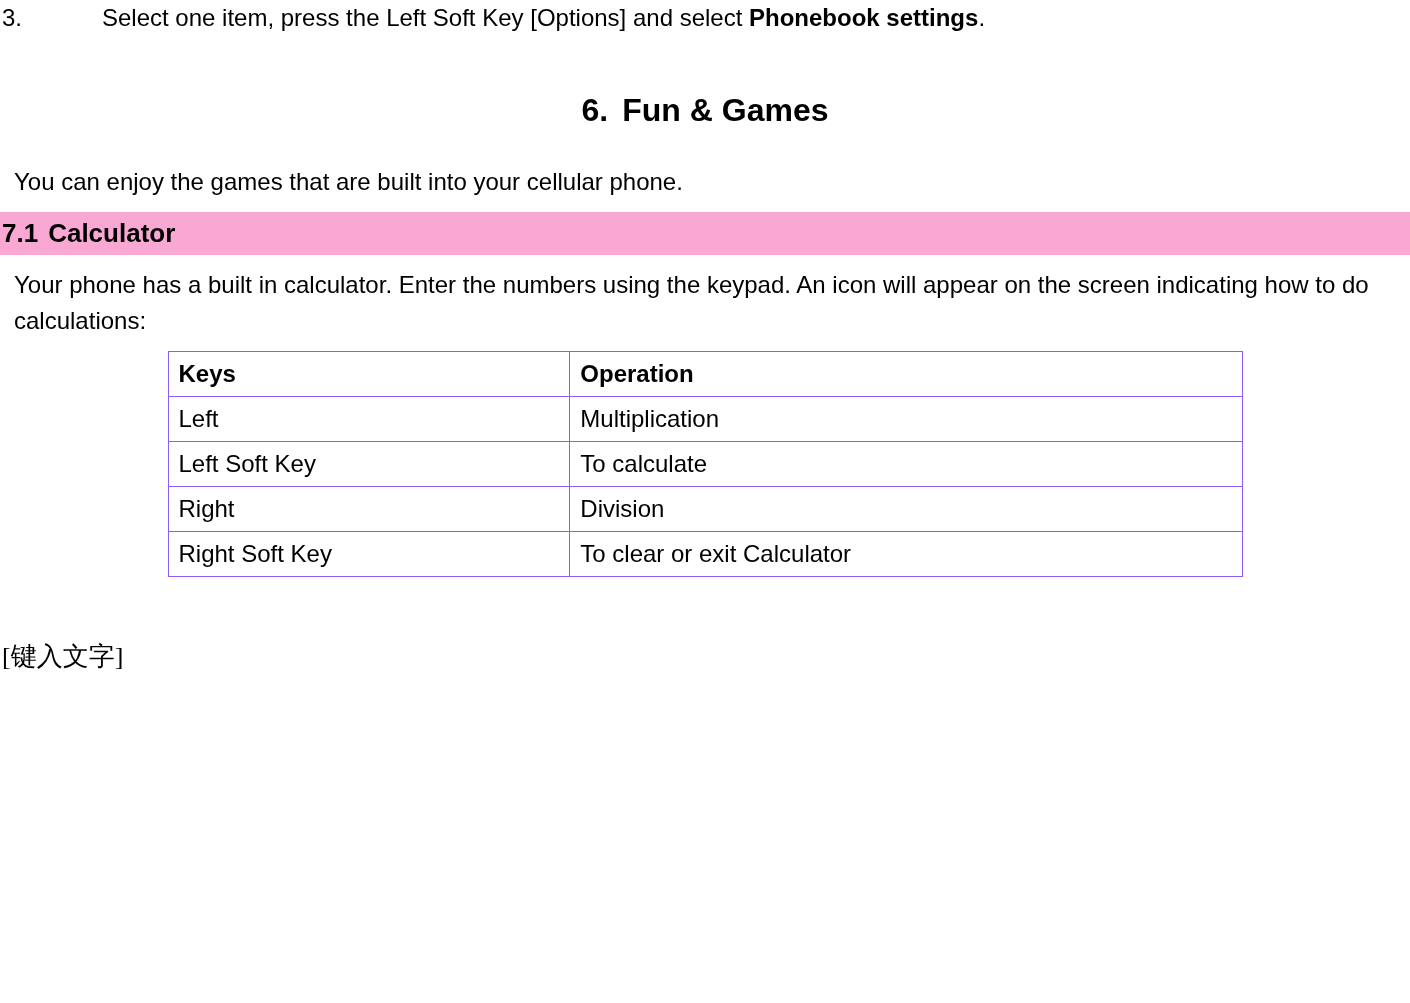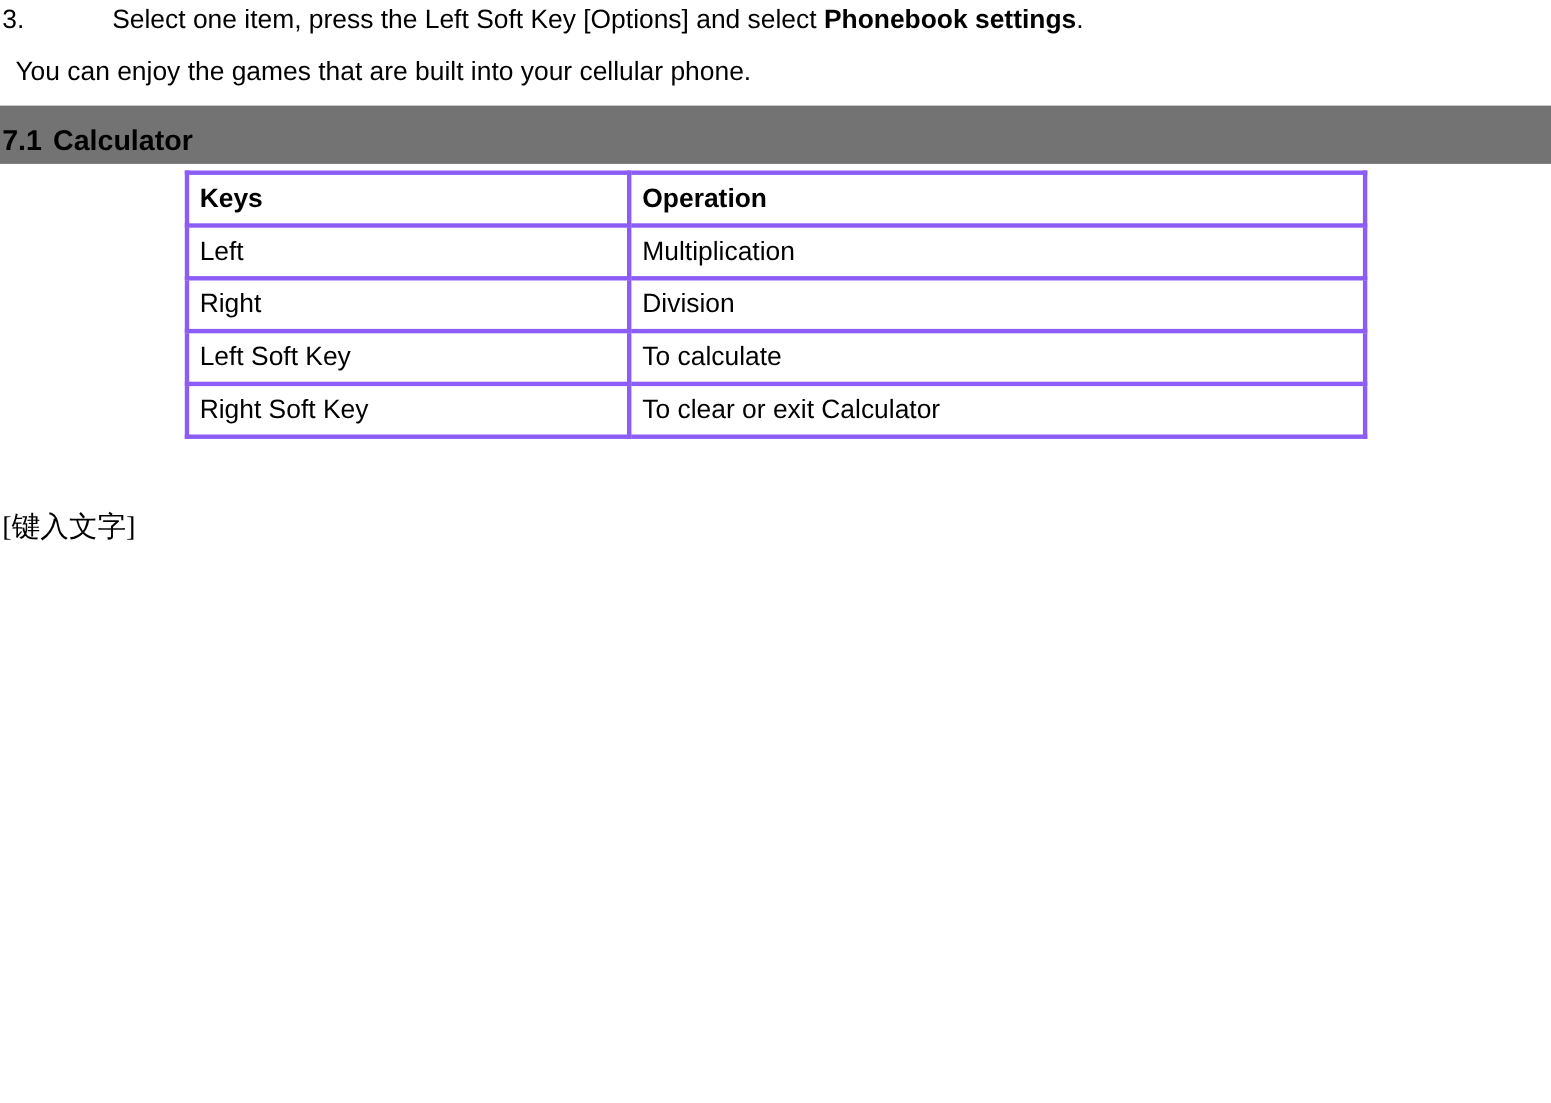--- a/index.html
+++ b/index.html
@@ -43,37 +43,37 @@
   }
   h1.section .secnum {
     display: inline-block;
     margin-right: 14px;
   }
   .para {
     margin: 12px;
     padding: 0 8px 0 2px;
   }
   .sub-heading-bar {
-    background: #737373;
+    background: #f9a8d4;
     font-weight: bold;
     font-size: 26px;
-    padding: 12px 0 2px 2px;
+    padding: 2px 0 2px 2px;
     margin-top: 6px;
   }
   .sub-heading-bar .subnum {
     display: inline-block;
     margin-right: 10px;
   }
   table.calc {
     border-collapse: collapse;
     margin: 6px auto 0 auto;
     width: 1075px;
   }
   table.calc th, table.calc td {
-    border: 4px solid #8b5cf6;
+    border: 1px solid #8b5cf6;
     text-align: left;
     padding: 4px 10px;
     font-size: 24px;
     font-weight: normal;
   }
   table.calc th {
     font-weight: bold;
   }
   .footer-placeholder {
     font-family: "SimSun", "Songti SC", "STSong", serif;
@@ -88,46 +88,50 @@
 
 <div class="page">
 
   <div class="list-row">
     <div class="list-num">3.</div>
     <div class="list-body">
       <span>Select one item, press the Left Soft Key [Options] and select </span><span class="bold">Phonebook settings</span><span>.</span>
     </div>
   </div>
 
+  <h1 class="section">
+    <span class="secnum">6.</span><span>Fun &amp; Games</span>
+  </h1>
 
   <p class="para">You can enjoy the games that are built into your cellular phone.</p>
 
 
   <div class="sub-heading-bar">
     <span class="subnum">7.1</span><span>Calculator</span>
   </div>
 
+  <p class="para">Your phone has a built in calculator. Enter the numbers using the keypad. An icon will appear on the screen indicating how to do calculations:</p>
 
   <table class="calc">
     <tbody>
         <tr>
       <th>Keys</th>
       <th>Operation</th>
     </tr>
     <tr>
       <td>Left</td>
       <td>Multiplication</td>
     </tr>
     <tr>
+      <td>Left Soft Key</td>
+      <td>To calculate</td>
+    </tr>
+    <tr>
       <td>Right</td>
       <td>Division</td>
-    </tr>
-    <tr>
-      <td>Left Soft Key</td>
-      <td>To calculate</td>
     </tr>
     <tr>
       <td>Right Soft Key</td>
       <td>To clear or exit Calculator</td>
     </tr>
   </tbody>
     </table>
 
   <div class="footer-placeholder">[键入文字]</div>
 

